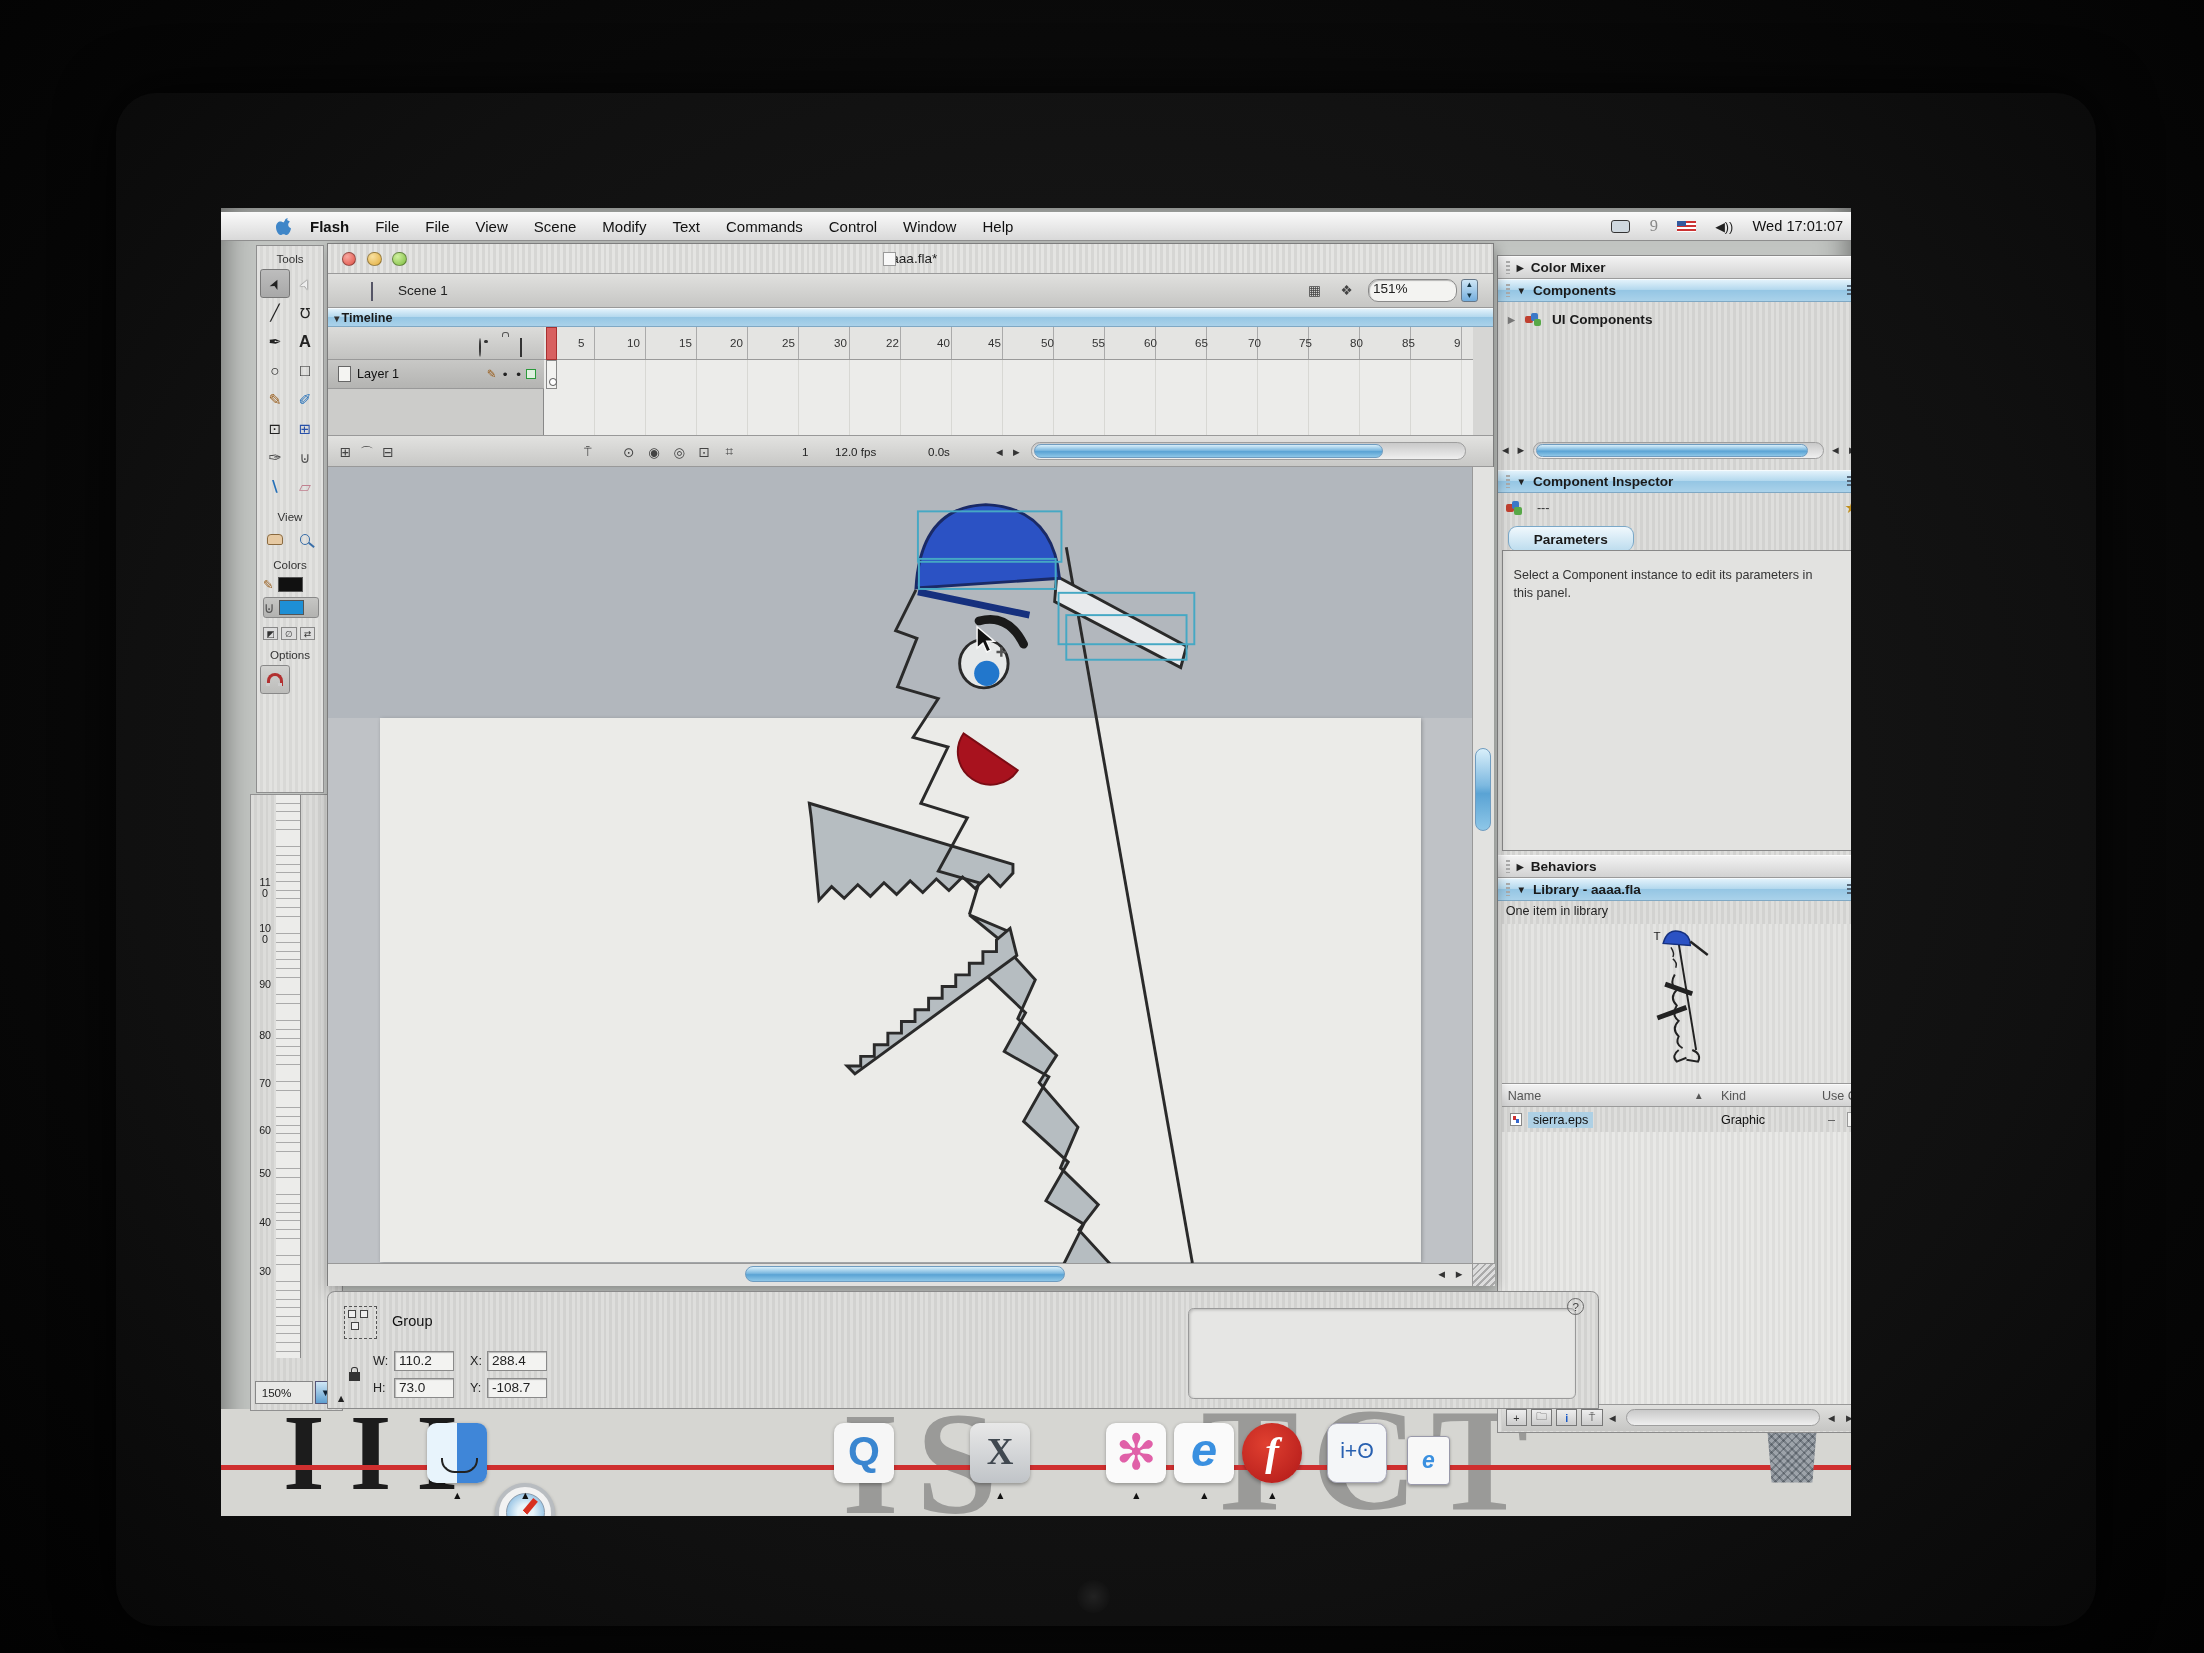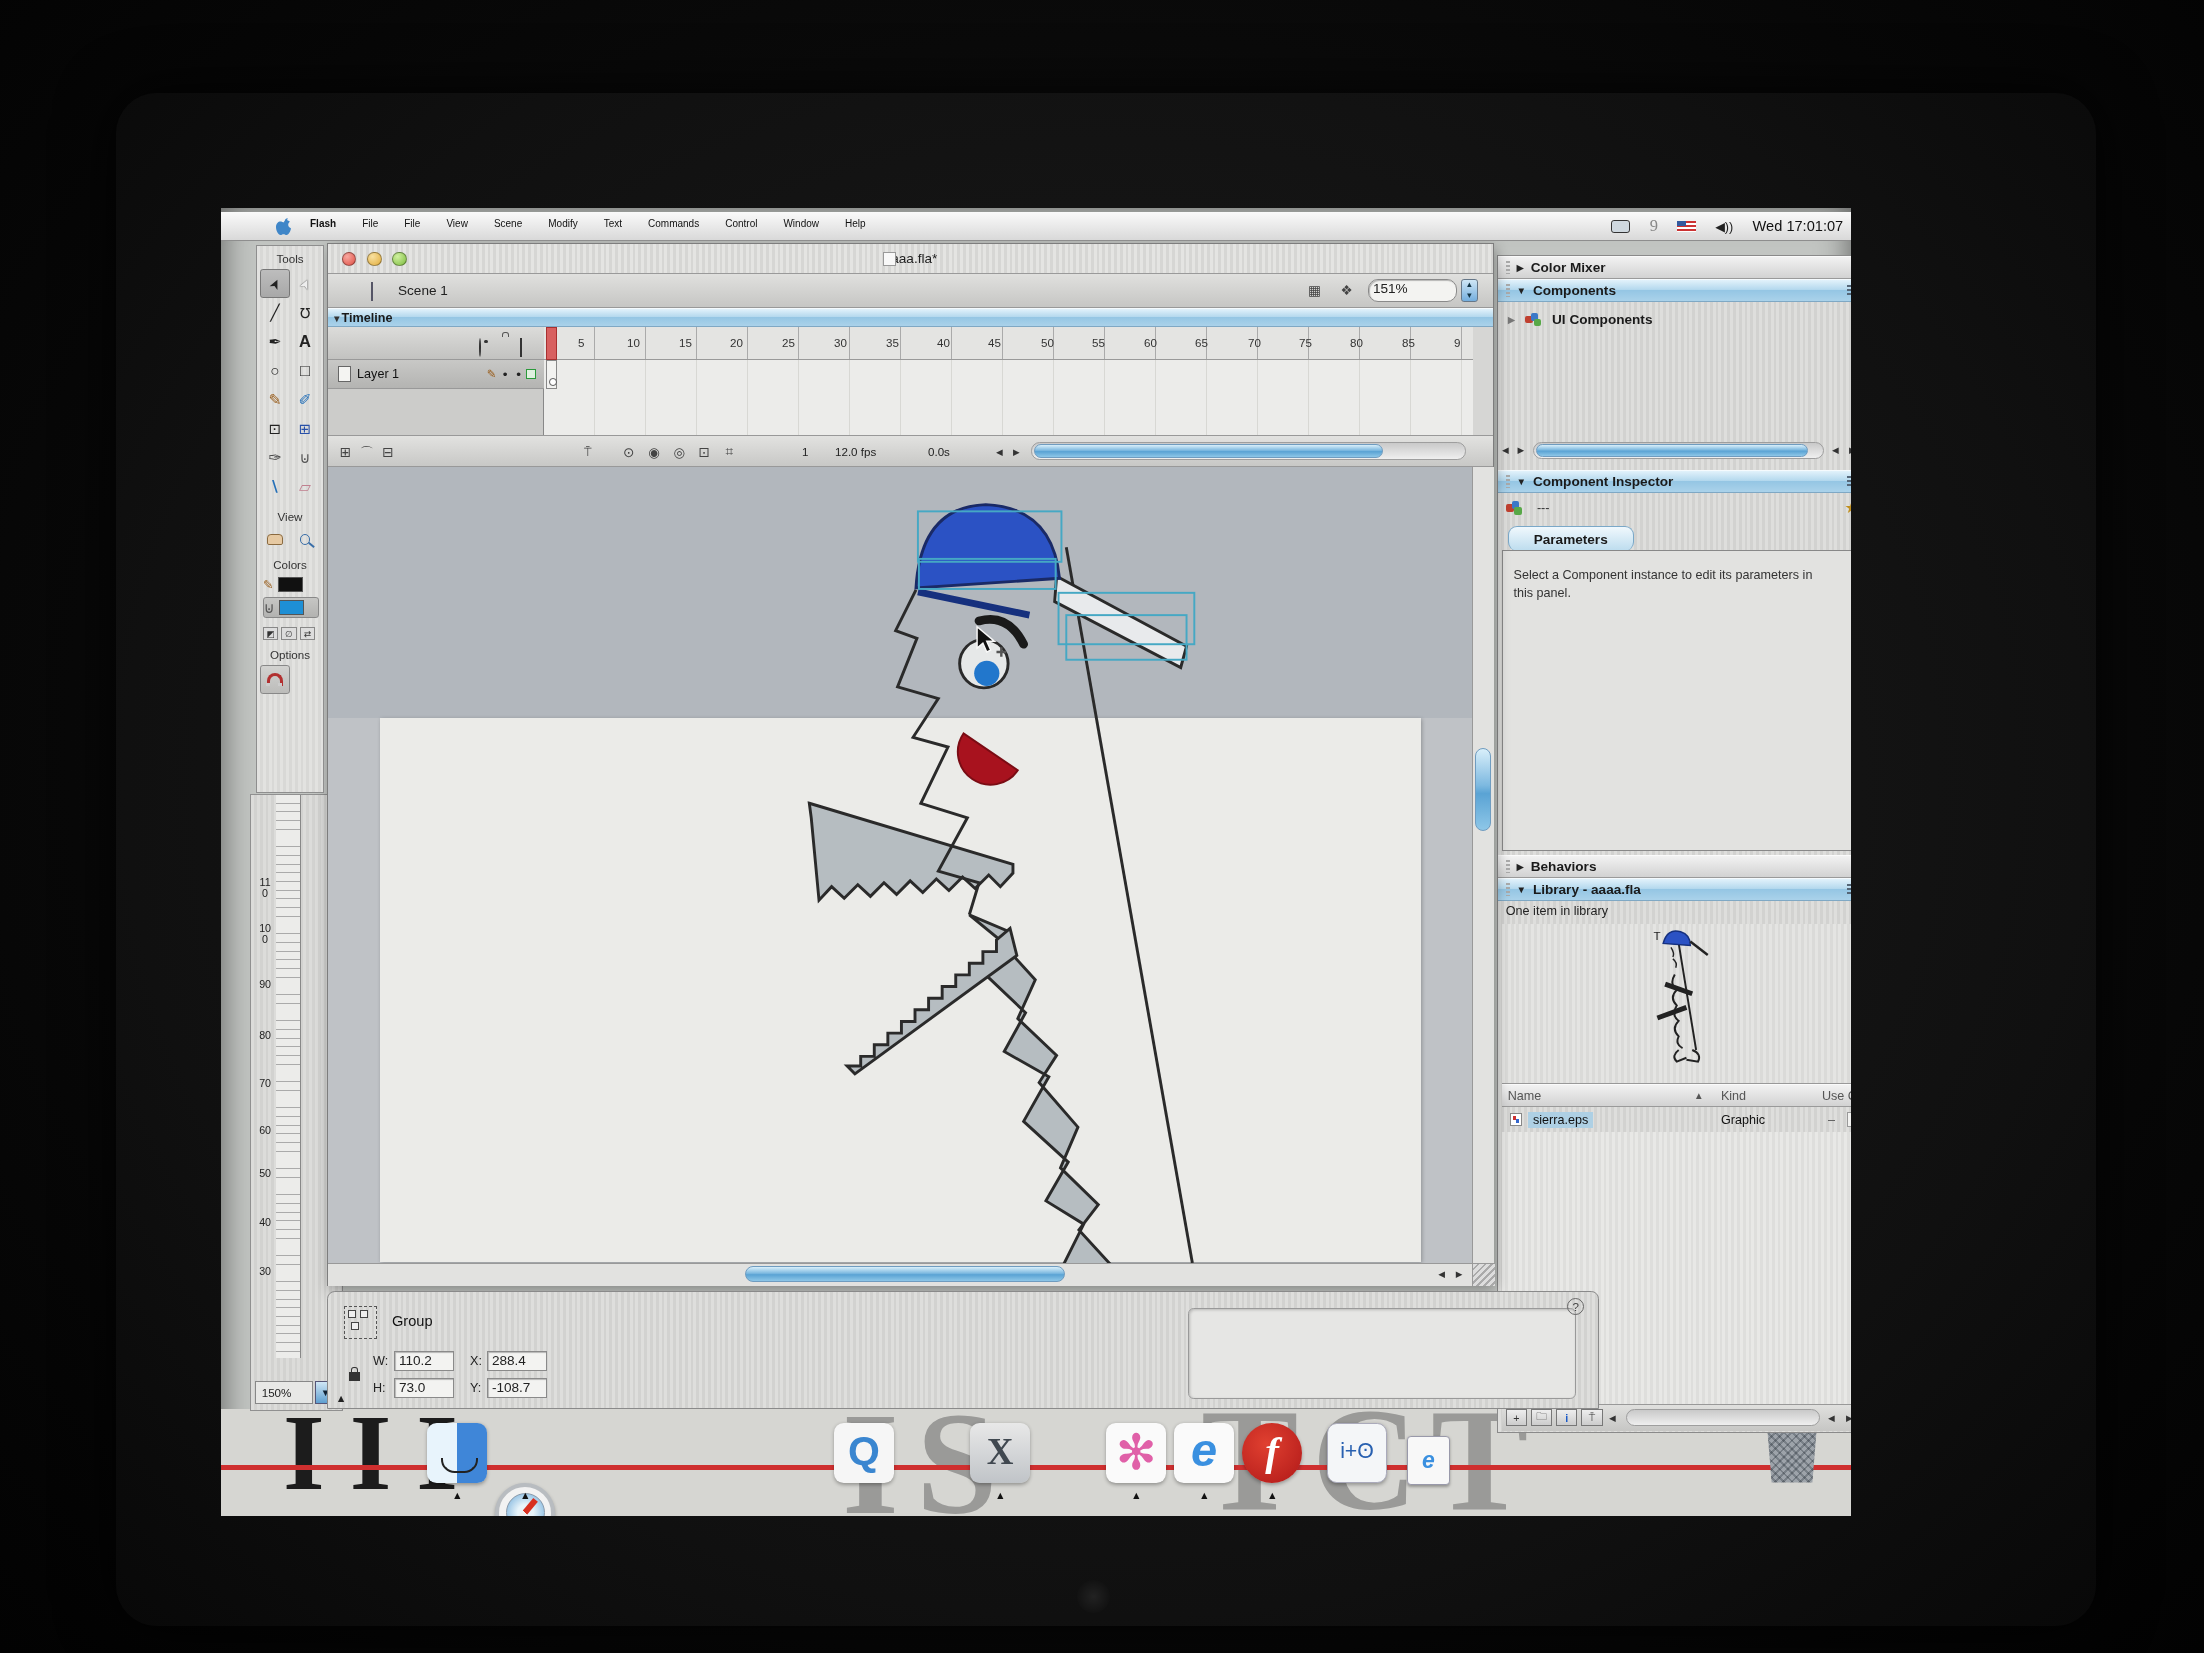--- a/index.html
+++ b/index.html
@@ -20,21 +20,21 @@
   .panelhead-gray { background:linear-gradient(#f2f2f2,#d2d2d2); border-top:1px solid #fafafa; border-bottom:1px solid #9a9a9a; }
   .aqua-thumb { background:linear-gradient(#d9effa,#7db9e0 45%,#5aa3d4 55%,#8ec7e8); border-radius:8.7px; border:1px solid #6f9cc0; }
   .scroll-track { background:linear-gradient(#c9c9c9,#efefef); border:1px solid #9e9e9e; border-radius:8.7px; }
   .inset-field { background:#f3f3f1; border:1px solid #8a8a8a; box-shadow:inset 1px 1px 1px rgba(0,0,0,.25); font-size:13.6px; color:#222; padding:1px 3.9px; }
   .hdr-title { font-size:13.6px; font-weight:bold; color:#1a1a1a; }
   .disc { font-size:9.7px; color:#333; }
 
   
   #menubar { left:0; top:3.9px; width:1630px; height:29px; background:linear-gradient(#fafafa,#d9d9d9); border-bottom:1px solid #8e8e8e; z-index:40; }
   #menubar ul { list-style:none; display:flex; gap:26px; position:absolute; left:89px; top:5.8px; }
-  #menubar li { font-size:10px; color:#111; }
+  #menubar li { font-size:15px; color:#111; }
   #menubar li.app { font-weight:bold; }
   #apple-logo { left:54px; top:4.9px; width:17.5px; height:19.4px; }
   #mb-right { right:7.8px; top:3.9px; height:21.3px; display:flex; align-items:center; gap:19.4px; position:absolute; }
   .mb-display-icon { width:19.4px; height:13.6px; border:1.9px solid #333; border-radius:2.9px; background:#cfd8df; }
   .mb-classic { font-size:16.5px; color:#888; font-family:"Liberation Serif","DejaVu Serif",serif; }
   .mb-flag { width:18.4px; height:11.6px; background:repeating-linear-gradient(#c33 0 1.9px,#fff 1.9px 3.9px); position:relative; }
   .mb-flag::before { content:""; position:absolute; left:0; top:0; width:8.7px; height:5.8px; background:#335a9e; }
   .mb-speaker { font-size:12.6px; color:#222; }
   #mb-clock { font-size:14.6px; color:#111; }
 
@@ -335,21 +335,21 @@
       </div>
 
       <div id="tl-frames" class="abs">
         <div id="tl-ruler" class="abs">
           <span class="ruler-num" style="left:34px;">5</span>
           <span class="ruler-num" style="left:83px;">10</span>
           <span class="ruler-num" style="left:135px;">15</span>
           <span class="ruler-num" style="left:186px;">20</span>
           <span class="ruler-num" style="left:238px;">25</span>
           <span class="ruler-num" style="left:290px;">30</span>
-          <span class="ruler-num" style="left:342px;">35</span>
+          <span class="ruler-num" style="left:342px;">22</span>
           <span class="ruler-num" style="left:393px;">40</span>
           <span class="ruler-num" style="left:444px;">45</span>
           <span class="ruler-num" style="left:497px;">50</span>
           <span class="ruler-num" style="left:548px;">55</span>
           <span class="ruler-num" style="left:600px;">60</span>
           <span class="ruler-num" style="left:651px;">65</span>
           <span class="ruler-num" style="left:704px;">70</span>
           <span class="ruler-num" style="left:755px;">75</span>
           <span class="ruler-num" style="left:806px;">80</span>
           <span class="ruler-num" style="left:858px;">85</span>

